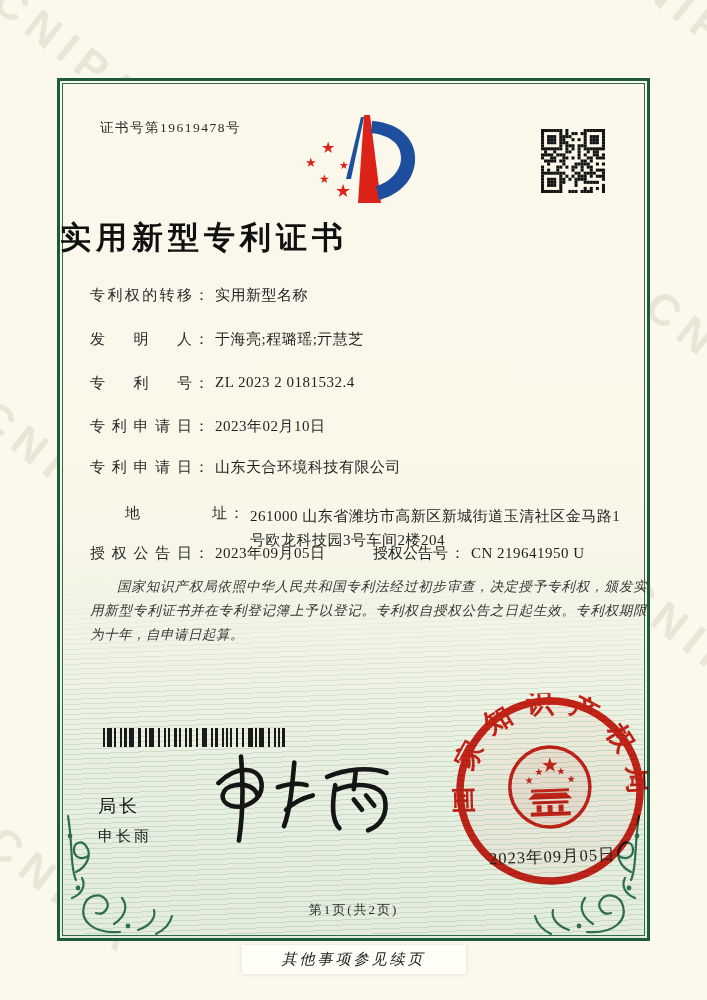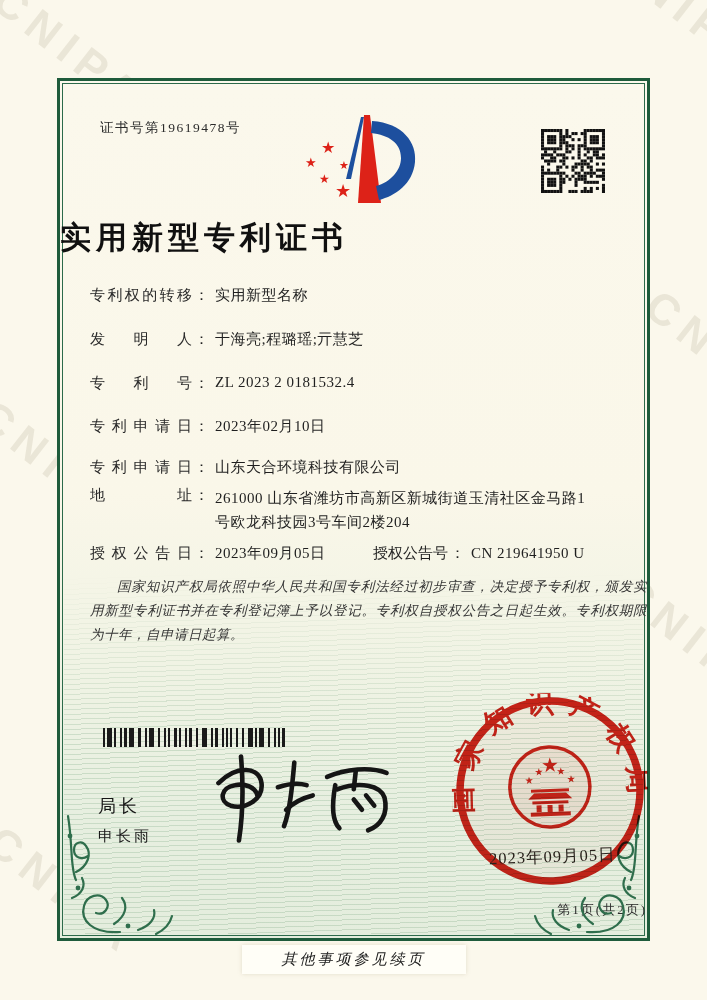--- a/index.html
+++ b/index.html
@@ -57,21 +57,21 @@
   .signer-title{position:absolute;left:38px;top:713px;font-family:"Liberation Sans","DejaVu Sans",sans-serif;font-size:18px;letter-spacing:3px;color:#161616;}
   .signer-name{position:absolute;left:38px;top:746px;font-family:"Liberation Sans","DejaVu Sans",sans-serif;font-size:15px;letter-spacing:3px;color:#161616;}
   .signature{position:absolute;left:140px;top:668px;width:205px;height:100px;}
   .signature path{stroke:#151515;stroke-width:4.5;fill:none;stroke-linecap:round;stroke-linejoin:round;}
   .seal{position:absolute;left:392px;top:612px;width:196px;height:196px;z-index:3;mix-blend-mode:multiply;transform:rotate(-2deg);}
   .flourish{position:absolute;width:112px;height:122px;z-index:2;}
   .flourish path{stroke:#2f6e4c;stroke-width:2.2;fill:none;stroke-linecap:round;}
   .flourish .leaf{fill:#2f6e4c;stroke:none;}
   .fl-bl{left:2px;bottom:2px;}
   .fl-br{right:2px;bottom:2px;transform:scaleX(-1);}
-  .pagefoot{position:absolute;left:0;top:820px;width:100%;text-align:right;font-size:13px;letter-spacing:2px;color:#2e2e2e;}
+  .pagefoot{position:absolute;left:0;top:820px;width:100%;text-align:center;font-size:13px;letter-spacing:2px;color:#2e2e2e;}
   .note{
     position:absolute;left:50%;top:945px;transform:translateX(-50%);
     background:#fffef7;padding:5px 40px;font-style:italic;font-size:15px;
     letter-spacing:3px;color:#222;z-index:2;white-space:nowrap;
     box-shadow:0 0 4px rgba(180,170,140,0.35);
   }
   .lstar,.estar{font-family:"DejaVu Sans",sans-serif;}
 </style>
 </head>
 <body>
@@ -347,21 +347,21 @@
   </div>
   <div class="frow" style="top:293px;">
     <span class="flabel">专利号</span><span class="colon">：</span><span class="fval">ZL 2023 2 0181532.4</span>
   </div>
   <div class="frow" style="top:336px;">
     <span class="flabel">专利申请日</span><span class="colon">：</span><span class="fval">2023年02月10日</span>
   </div>
   <div class="frow" style="top:377px;">
     <span class="flabel">专利申请日</span><span class="colon">：</span><span class="fval">山东天合环境科技有限公司</span>
   </div>
-  <div class="frow" style="top:405px;">
+  <div class="frow" style="top:423px;margin-left:35px;">
     <span class="flabel">地址</span><span class="colon">：</span><span class="fval wrap">261000 山东省潍坊市高新区新城街道玉清社区金马路1号欧龙科技园3号车间2楼204</span>
   </div>
   <div class="frow" style="top:463px;">
     <span class="flabel">授权公告日</span><span class="colon">：</span><span class="fval">2023年09月05日</span>
     <span class="pair2">
       <span>授权公告号</span><span class="colon">：</span><span class="fval">CN 219641950 U</span>
     </span>
   </div>
 
   <div class="paras">

